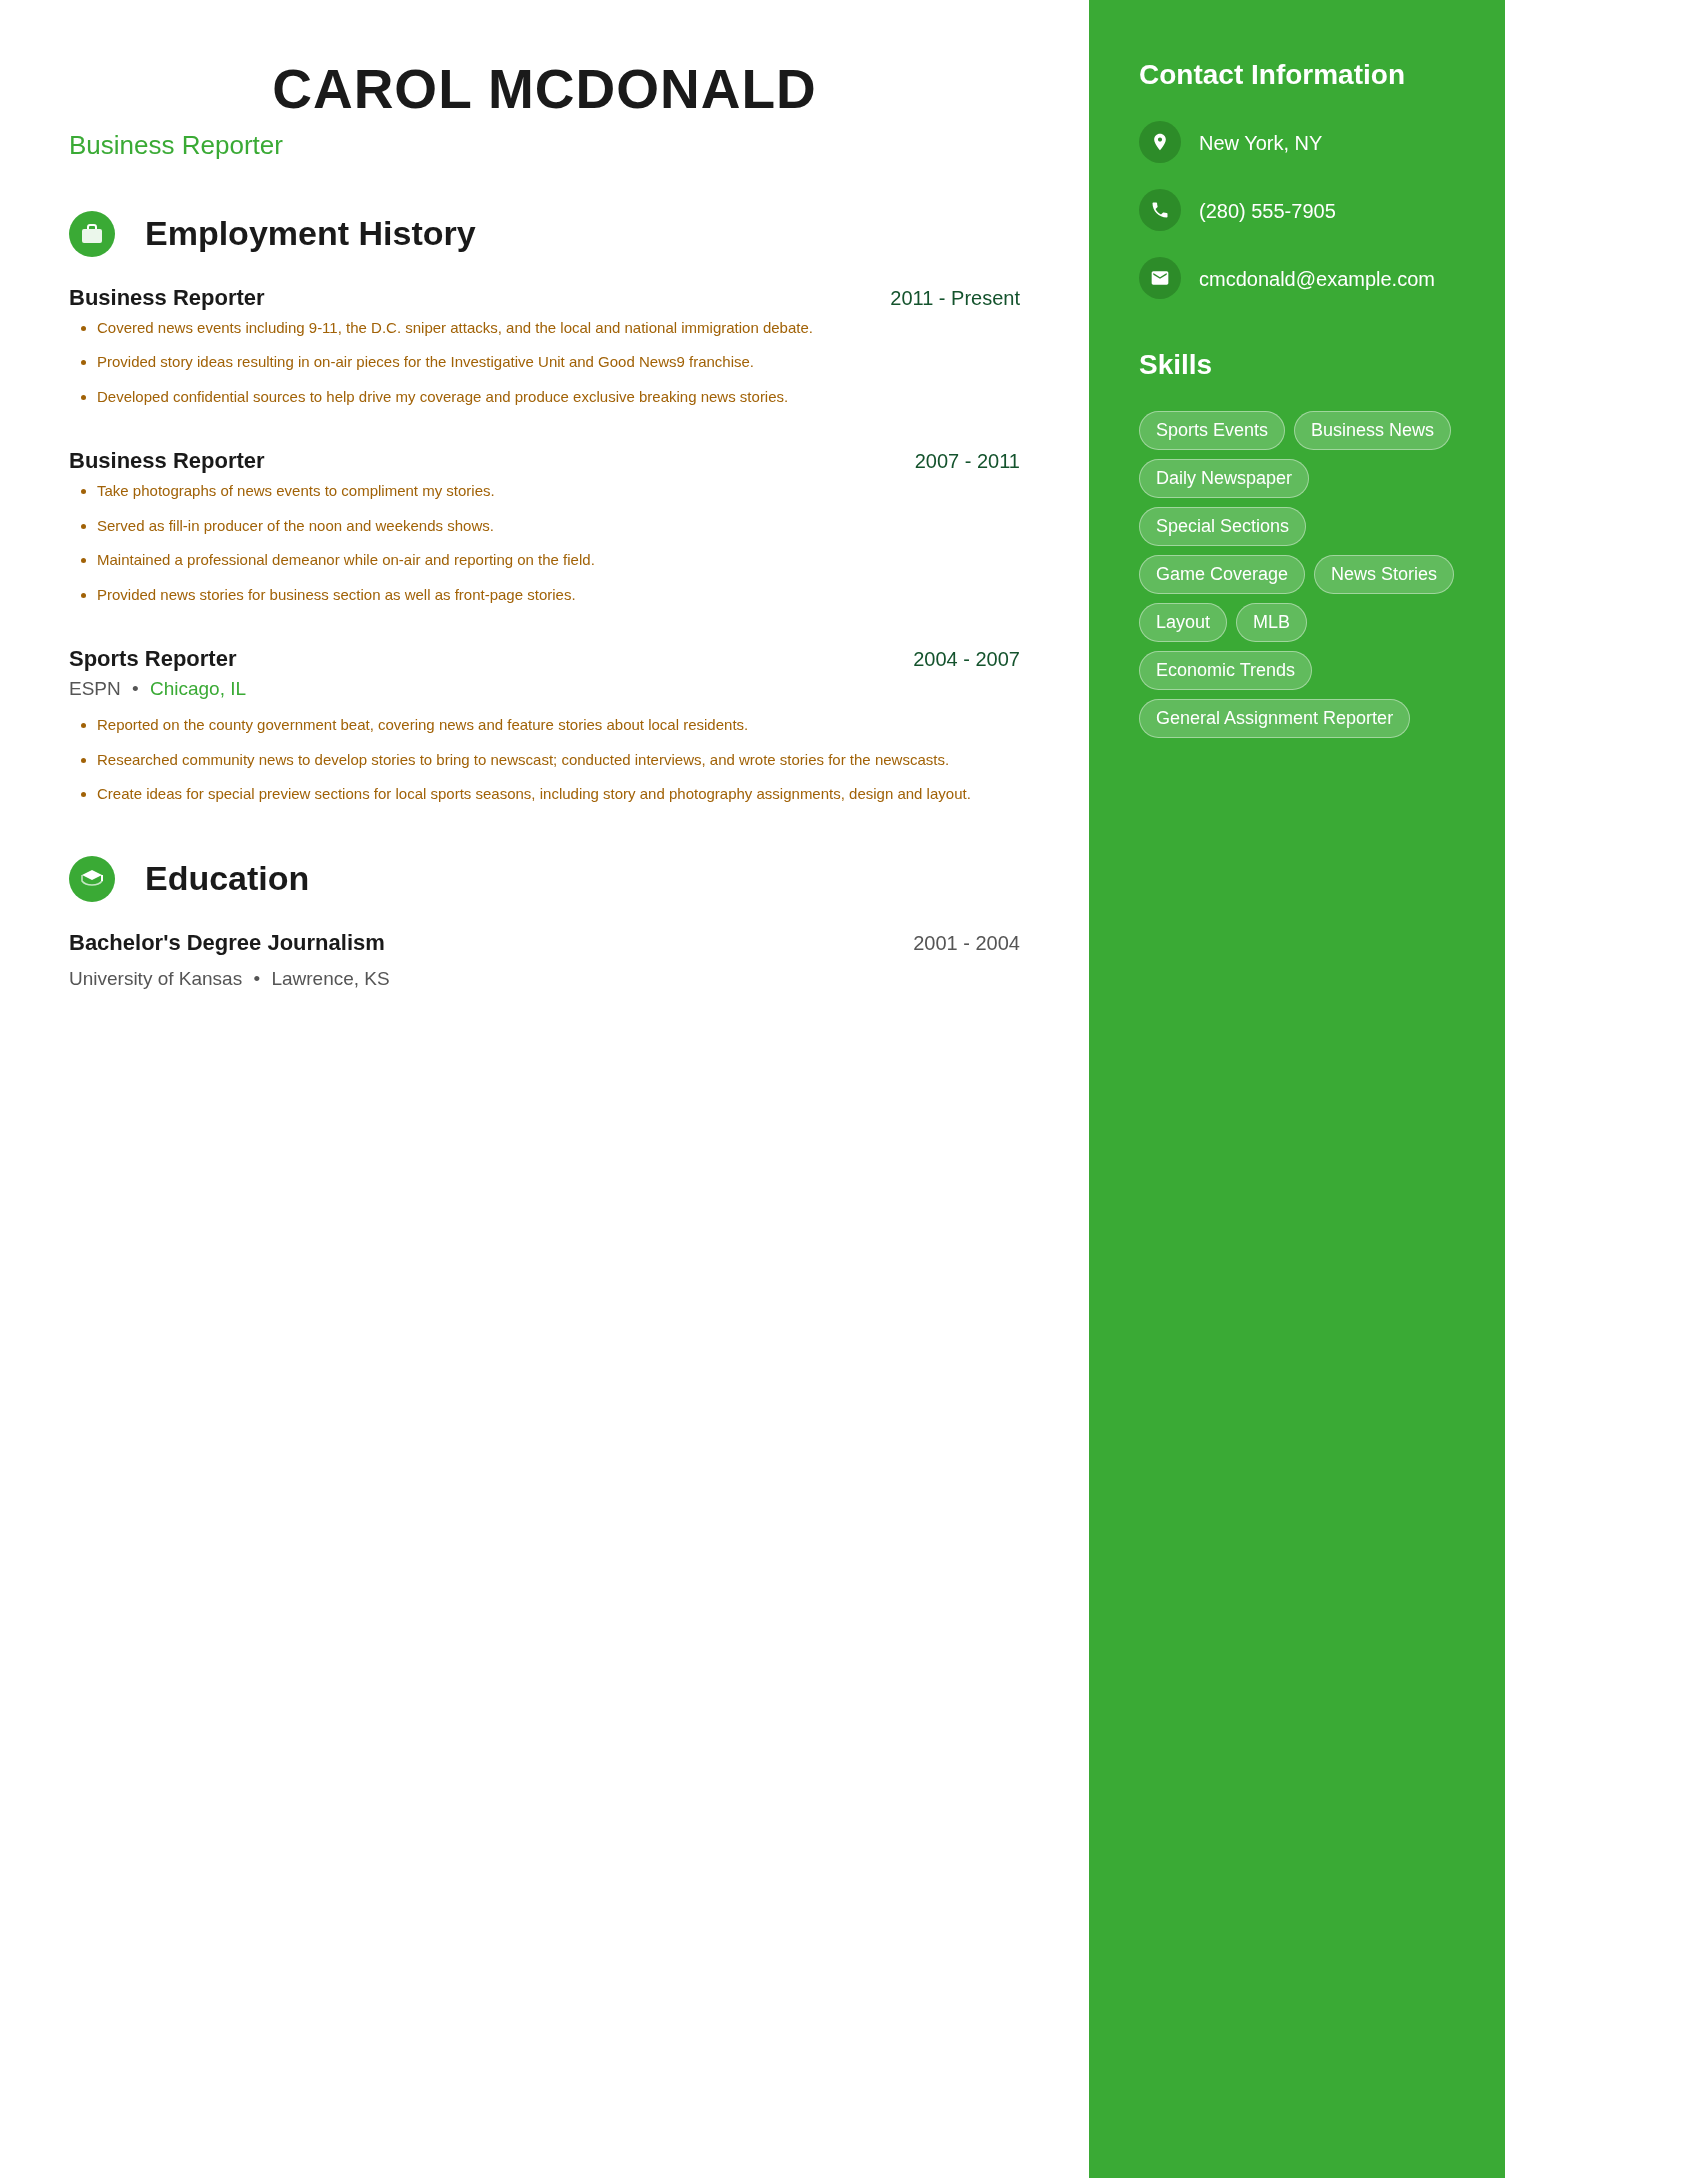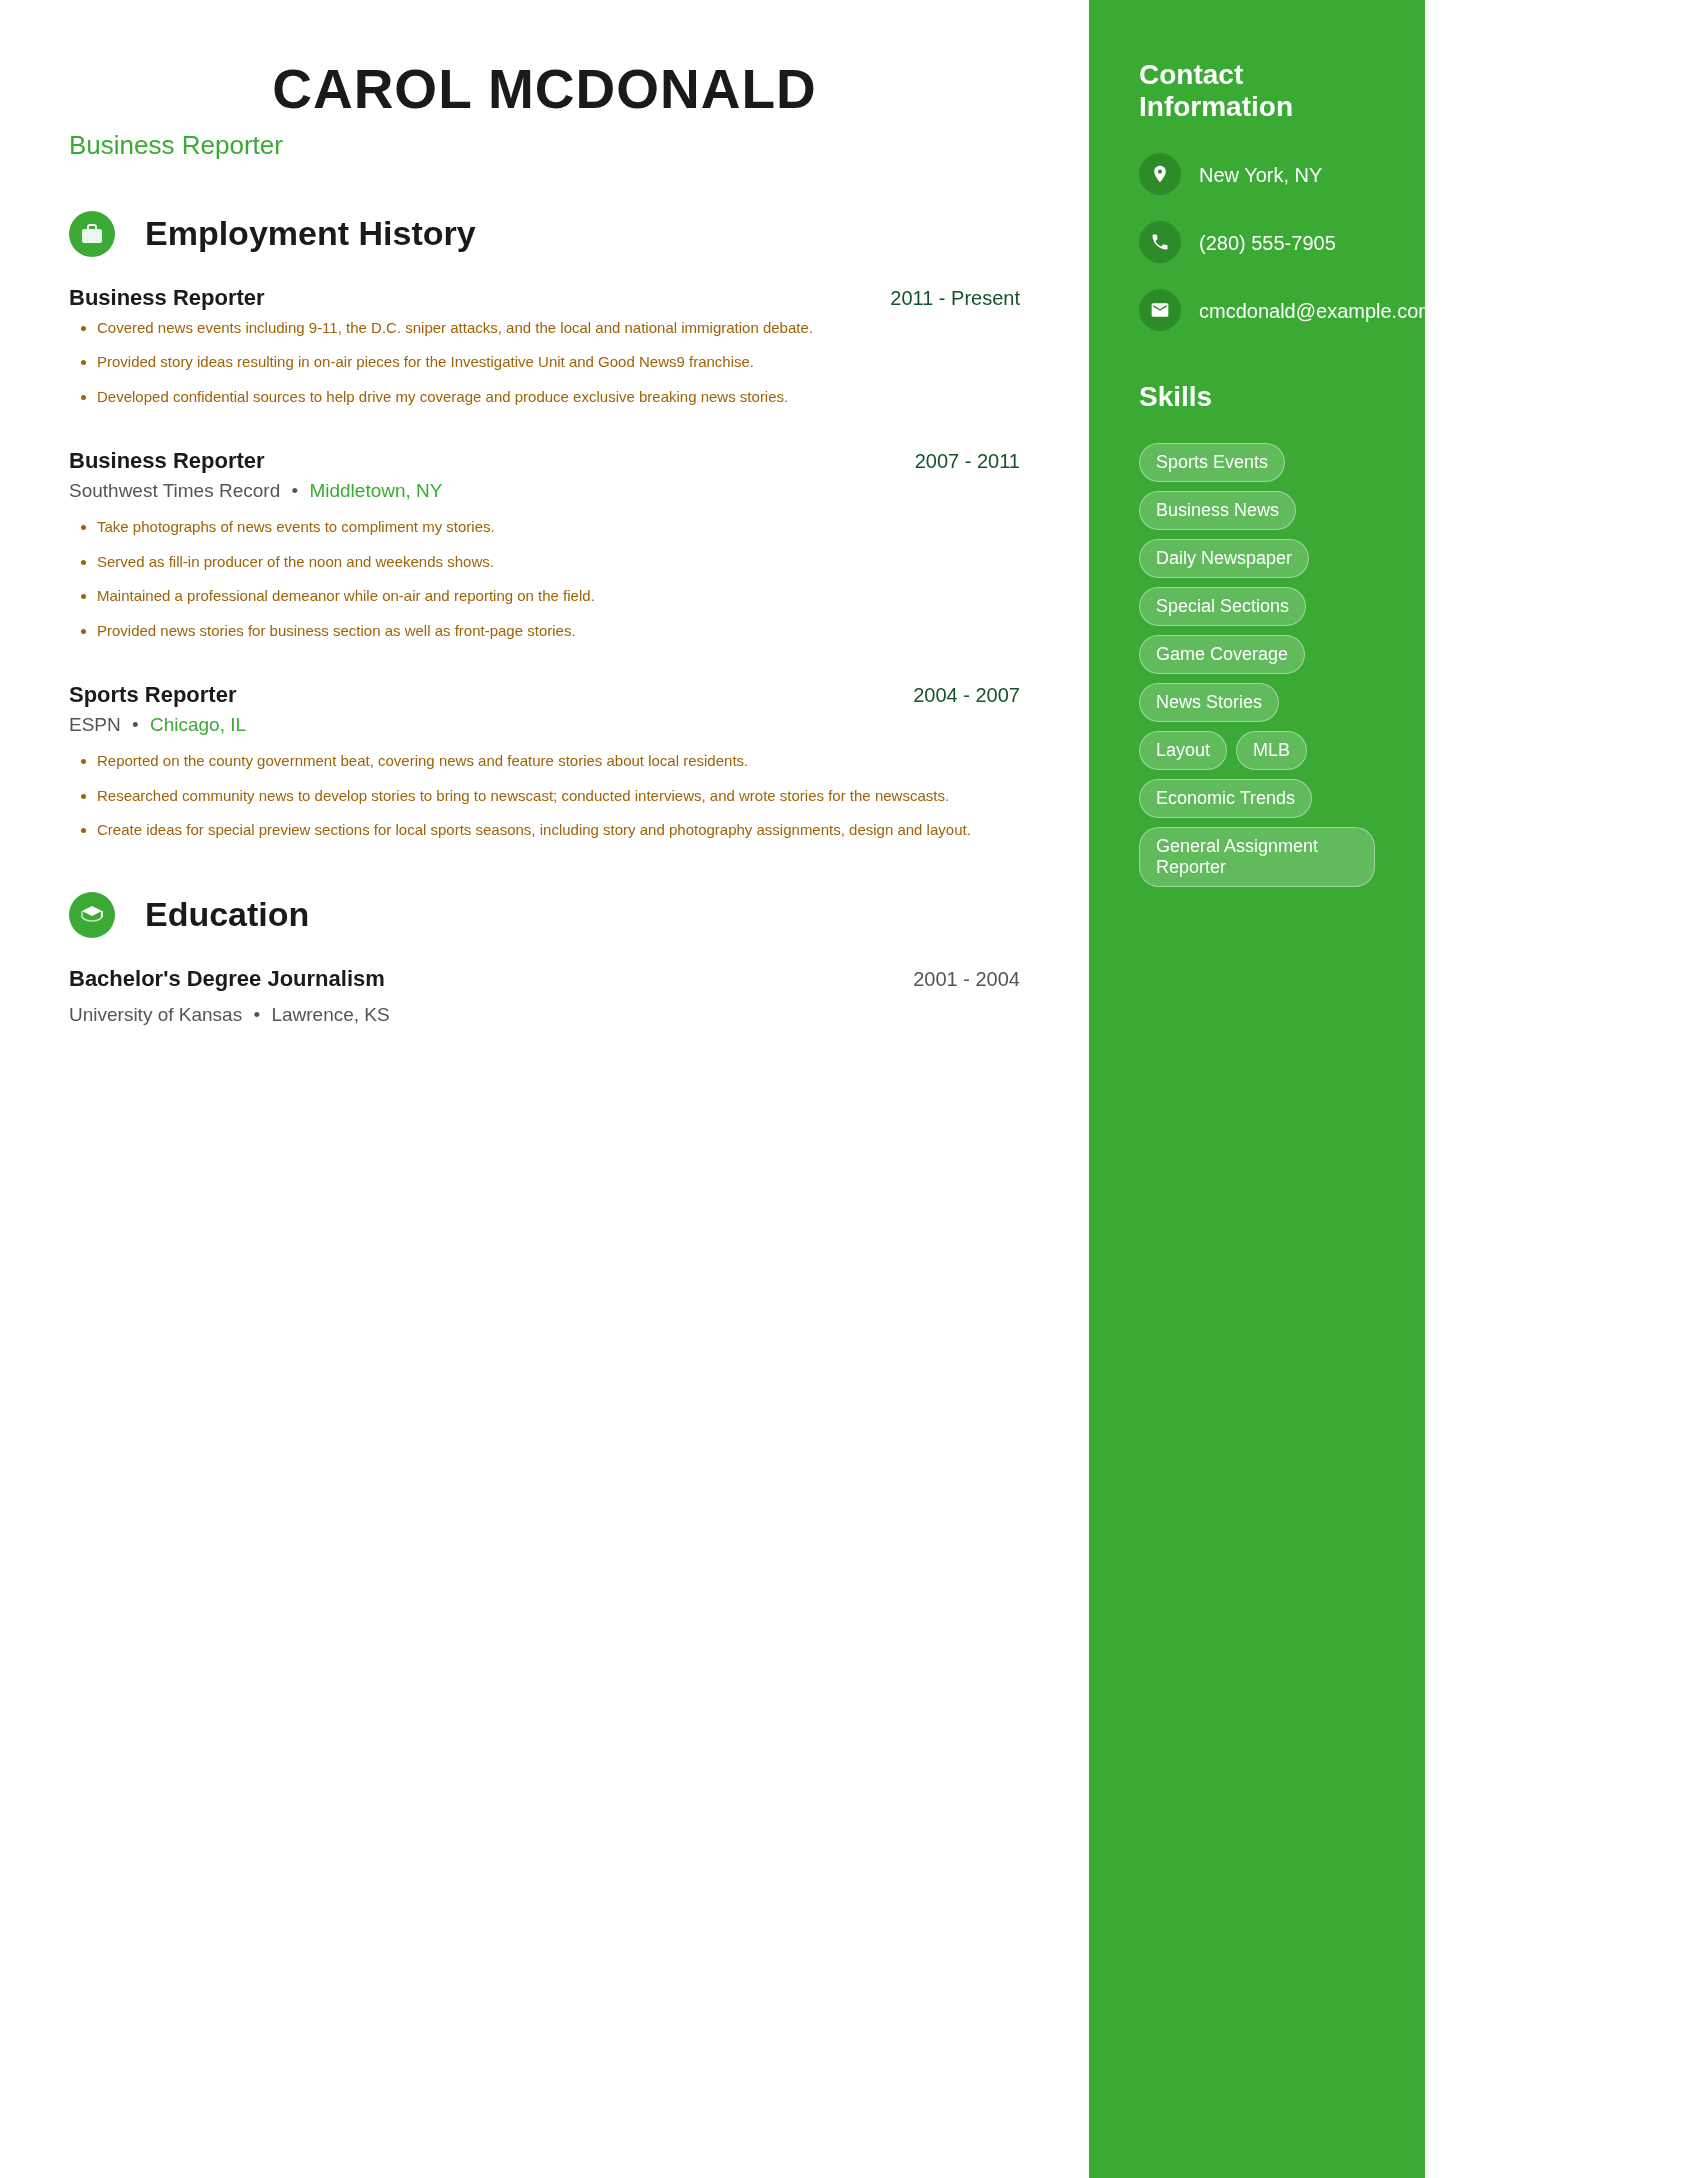--- a/index.html
+++ b/index.html
@@ -13,21 +13,21 @@
     }
 
     .main-content {
       flex: 1;
       padding: 59px 69px 59px 69px;
       background: #fff;
       max-width: 1089px;
     }
 
     .sidebar {
-      width: 336px;
+      width: 416px;
       background: #3aaa35;
       padding: 59px 50px;
       color: #fff;
       flex-shrink: 0;
     }
 
     
     .name {
       font-size: 55px;
       font-weight: 900;
@@ -237,25 +237,20 @@
         <li>Covered news events including 9-11, the D.C. sniper attacks, and the local and national immigration debate.</li>
         <li>Provided story ideas resulting in on-air pieces for the Investigative Unit and Good News9 franchise.</li>
         <li>Developed confidential sources to help drive my coverage and produce exclusive breaking news stories.</li>
       </ul>
     </div>
 
     <div class="job-entry">
       <div class="job-header">
         <span class="job-title-text">Business Reporter</span>
         <span class="job-dates">2007 - 2011</span>
-      </div>
-      <div class="job-company">
-        <span>Southwest Times Record</span>
-        <span class="separator">•</span>
-        <span class="location">Middletown, NY</span>
       </div>
       <ul class="job-bullets">
         <li>Take photographs of news events to compliment my stories.</li>
         <li>Served as fill-in producer of the noon and weekends shows.</li>
         <li>Maintained a professional demeanor while on-air and reporting on the field.</li>
         <li>Provided news stories for business section as well as front-page stories.</li>
       </ul>
     </div>
 
     <div class="job-entry">

